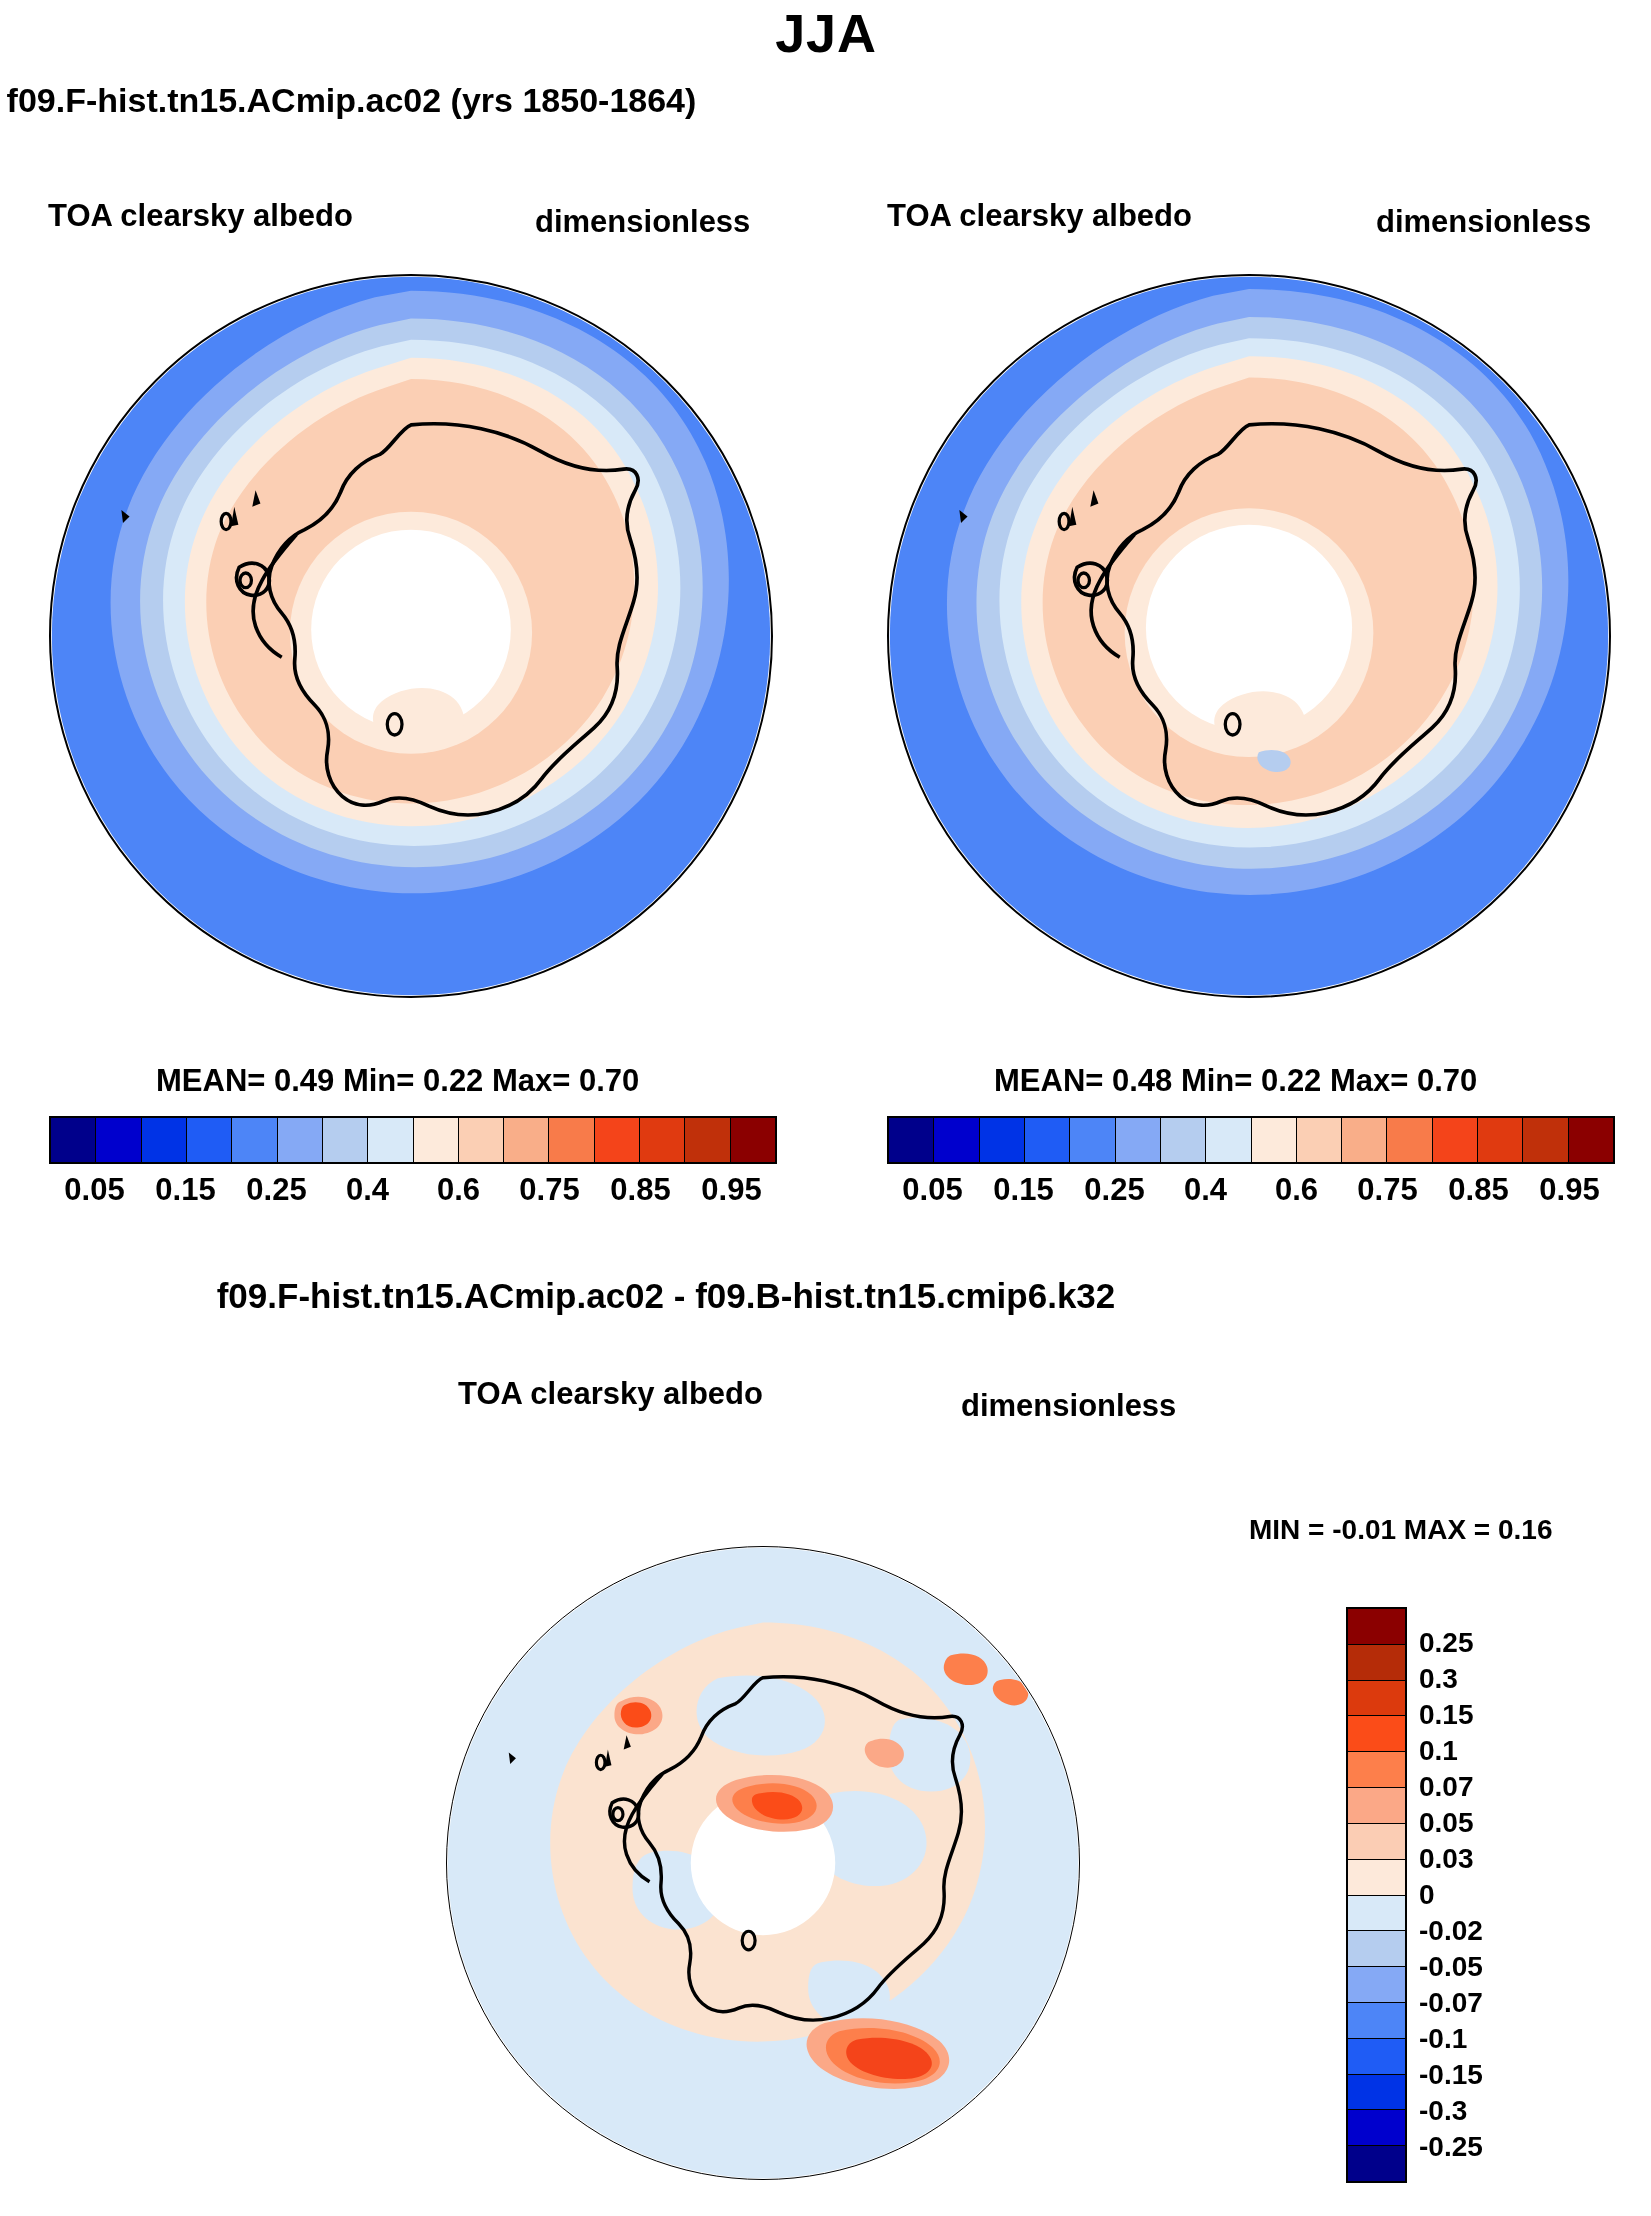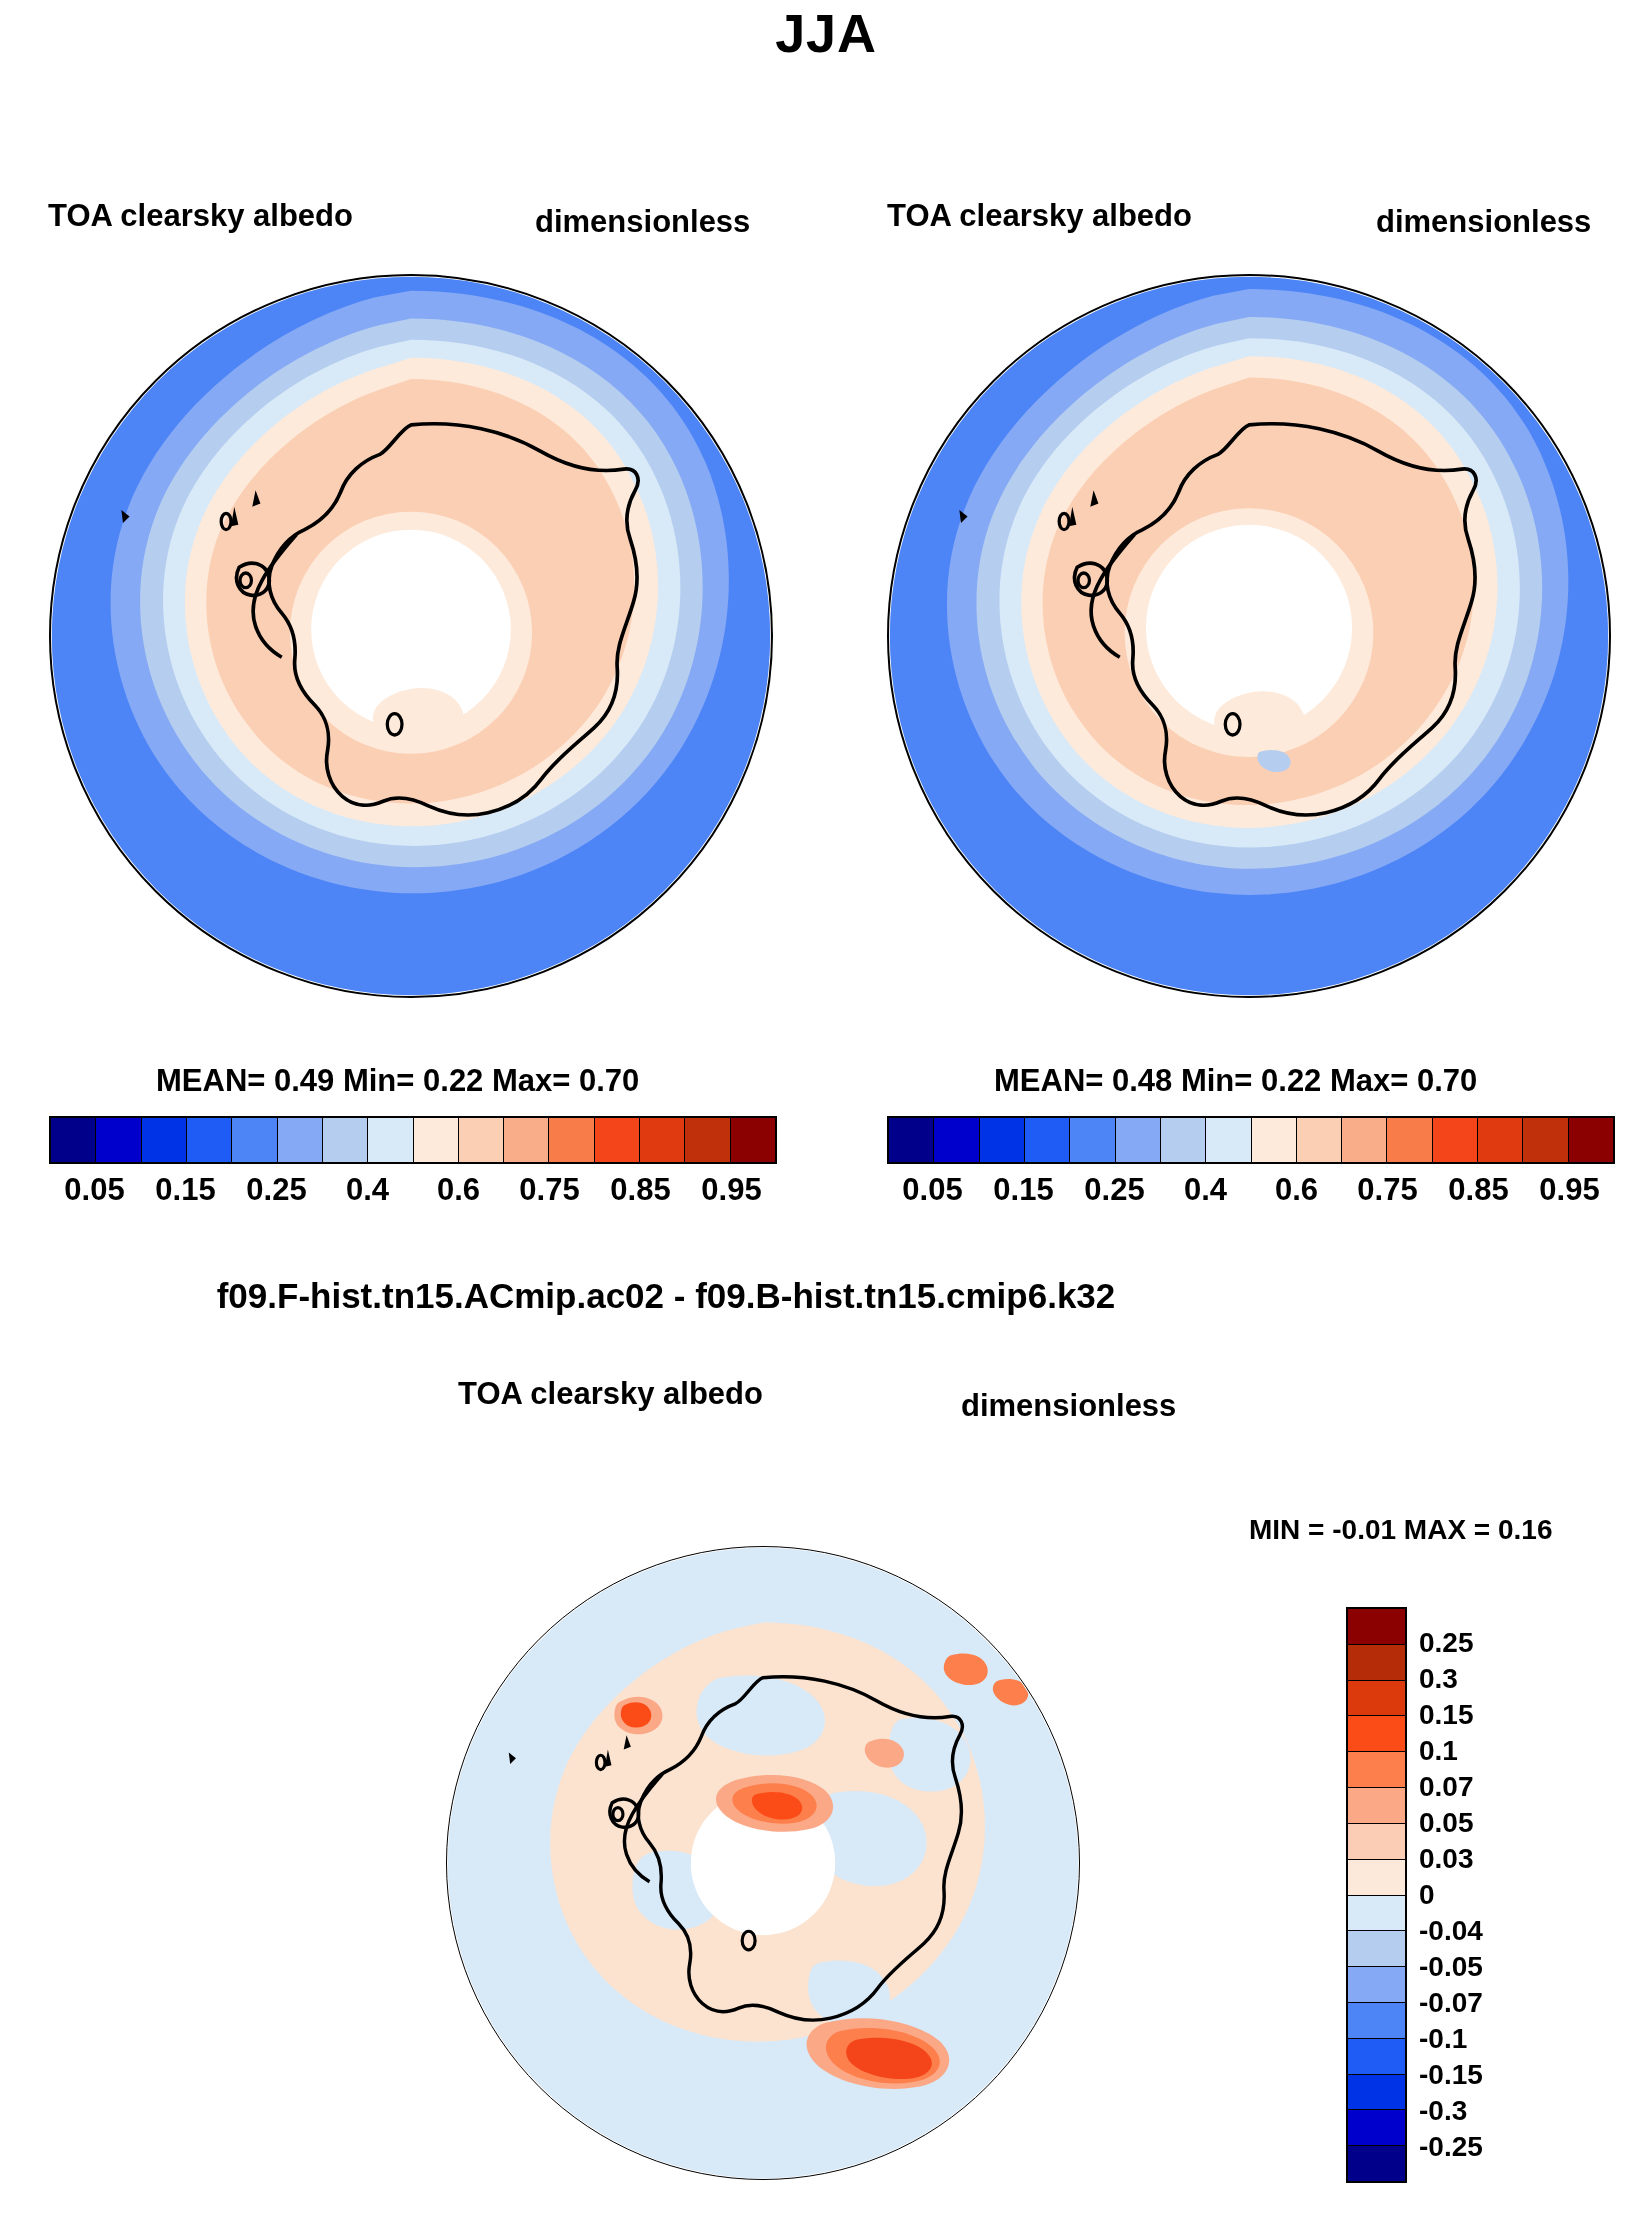--- a/index.html
+++ b/index.html
@@ -124,20 +124,21 @@
     white-space: nowrap;
   }
 </style>
 </head>
 <body>
 
 <div id="page">
 
   <div class="txt" id="main-title">JJA</div>
 
+  <div class="txt" id="run-left-title">f09.F-hist.tn15.ACmip.ac02 (yrs 1850-1864)</div>
 
   <div class="txt var-label" id="var-left">TOA clearsky albedo</div>
   <div class="txt unit-label" id="unit-left">dimensionless</div>
   <div class="txt var-label" id="var-right">TOA clearsky albedo</div>
   <div class="txt unit-label" id="unit-right">dimensionless</div>
 
   <div class="map-panel" id="map-left">
     <svg class="map-svg" viewBox="0 0 880 880" preserveAspectRatio="none">
       <defs>
         <clipPath id="clipL">
@@ -406,21 +407,21 @@
     </div>
   <div id="vticks">
       <span style="top: 6.25%;">0.25</span>
       <span style="top: 12.5%;">0.3</span>
       <span style="top: 18.75%;">0.15</span>
       <span style="top: 25%;">0.1</span>
       <span style="top: 31.25%;">0.07</span>
       <span style="top: 37.5%;">0.05</span>
       <span style="top: 43.75%;">0.03</span>
       <span style="top: 50%;">0</span>
-      <span style="top: 56.25%;">-0.04</span>
+      <span style="top: 56.25%;">-0.02</span>
       <span style="top: 62.5%;">-0.05</span>
       <span style="top: 68.75%;">-0.07</span>
       <span style="top: 75%;">-0.1</span>
       <span style="top: 81.25%;">-0.15</span>
       <span style="top: 87.5%;">-0.3</span>
       <span style="top: 93.75%;">-0.25</span>
     </div>
 
 </div>
 

